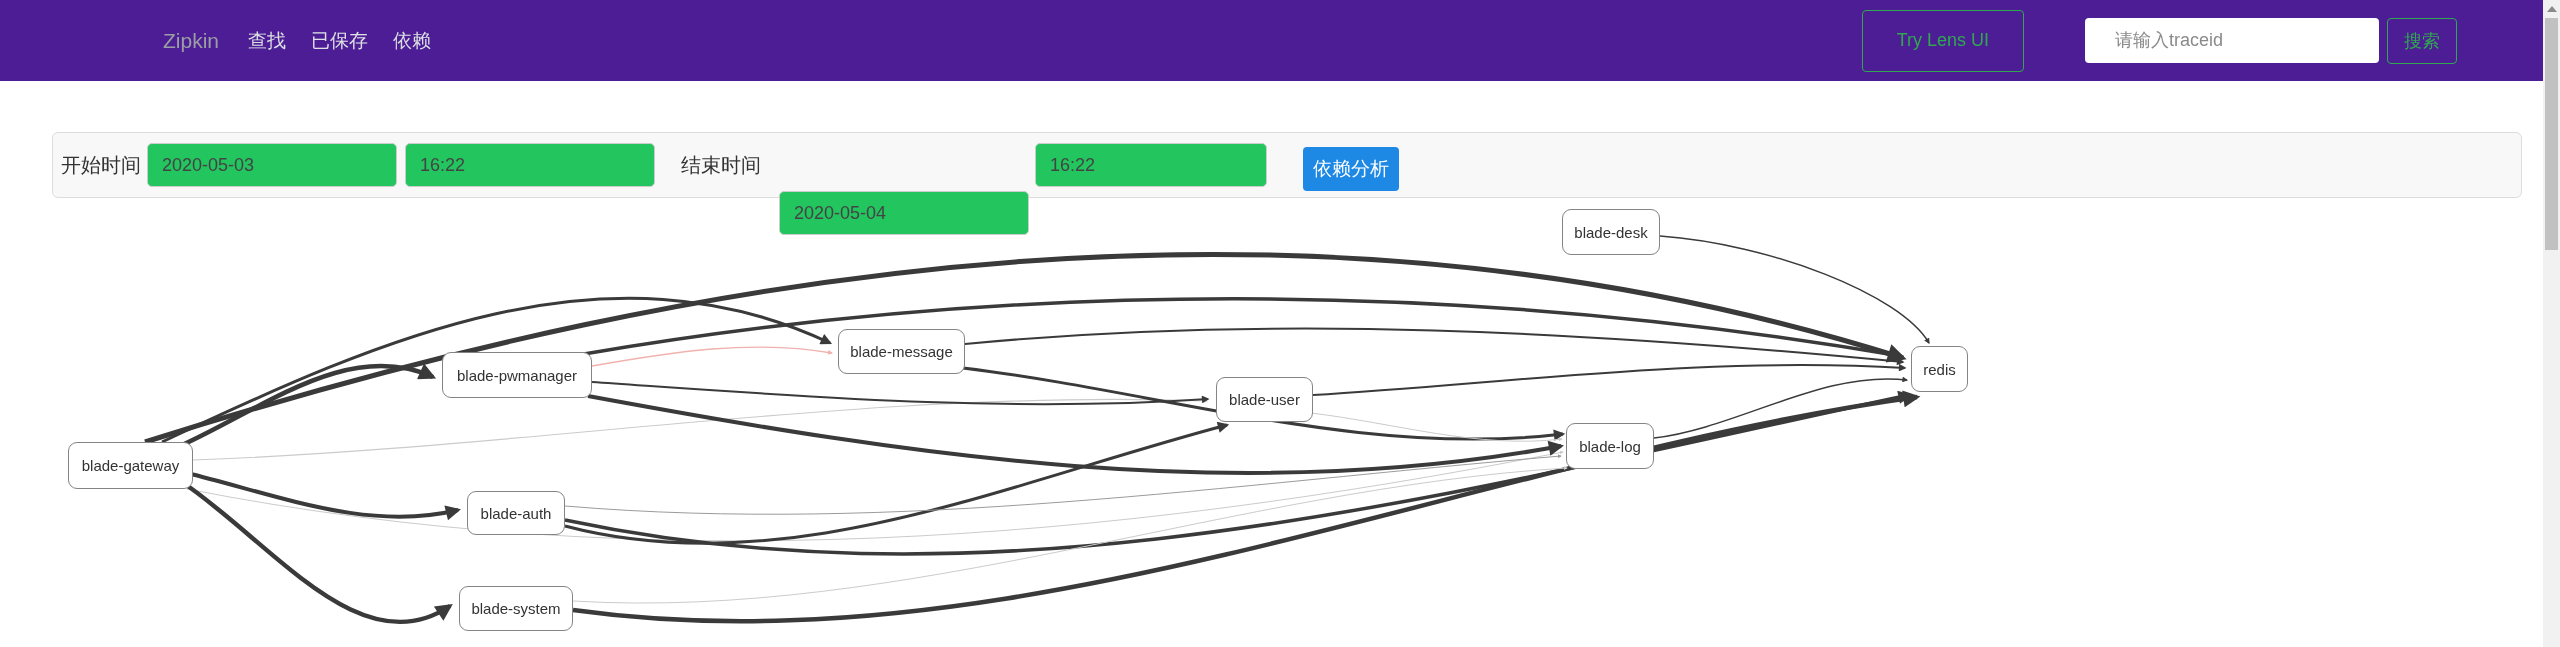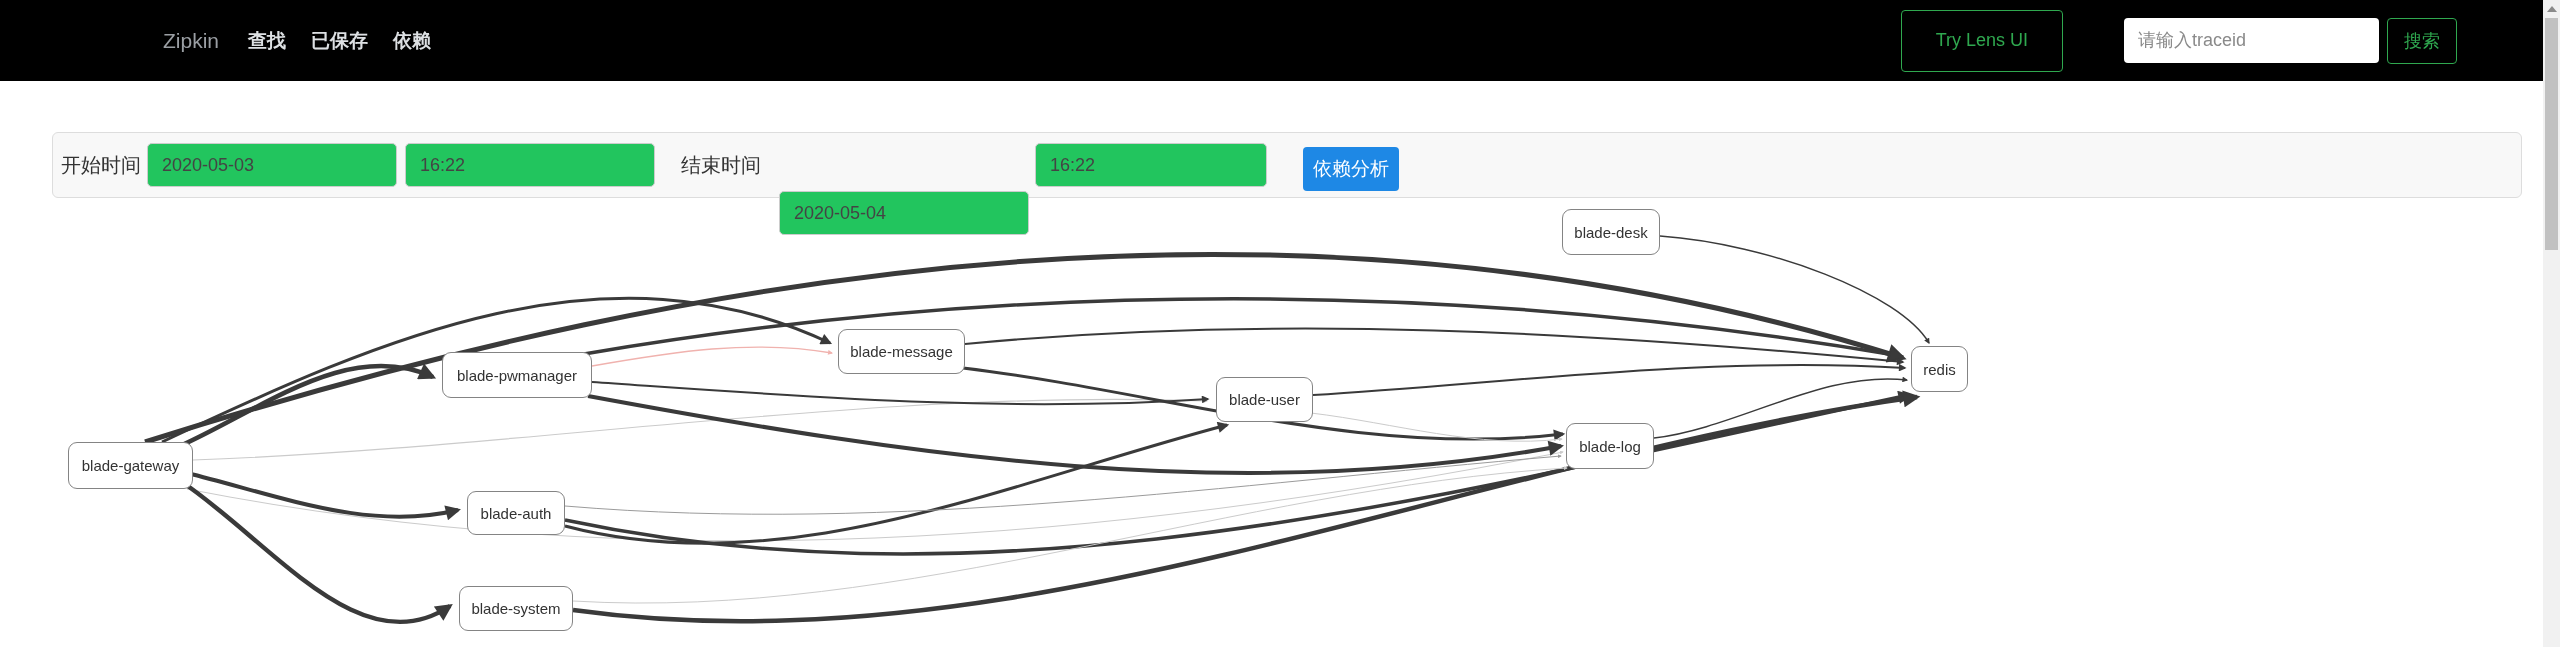--- a/index.html
+++ b/index.html
@@ -5,34 +5,34 @@
   * { box-sizing: border-box; }
   html,body { margin:0; padding:0; }
   body {
     width:2560px; height:647px; position:relative; overflow:hidden;
     background:#ffffff; font-family:"Liberation Sans", sans-serif;
   }
 
   
   .navbar {
     position:absolute; top:0; left:0; width:2543px; height:81px;
-    background:#000000; display:flex; align-items:center;
+    background:#4c1d95; display:flex; align-items:center;
   }
   .brand { margin-left:163px; color:#9a9ea3; font-size:21px; cursor:pointer; }
-  .nav-links { display:flex; margin-left:29px; gap:25px;font-weight:bold; }
+  .nav-links { display:flex; margin-left:29px; gap:25px; }
   .nav-link { color:#dde0e3; font-size:19px; cursor:pointer; }
   .nav-right { margin-left:auto; margin-right:86px; display:flex; align-items:center; }
   .btn-lens {
     background:transparent; border:1px solid #2fa84f; color:#2fa84f;
     font-size:18px; padding:0 34px; height:62px; border-radius:4px;
     font-family:"Liberation Sans", sans-serif; cursor:pointer;
   }
   .trace-input {
-    margin-left:61px; width:255px; height:45px; border:none; border-radius:4px;
-    background:#fff; font-size:18px; padding:0 14px; color:#333; outline:none;
+    margin-left:61px; width:294px; height:45px; border:none; border-radius:4px;
+    background:#fff; font-size:18px; padding:0 30px; color:#333; outline:none;
     font-family:"Liberation Sans", sans-serif;
   }
   .trace-input::placeholder { color:#8a8a8a; }
   .btn-search {
     margin-left:8px; background:transparent; border:1px solid #2fa84f; color:#2fa84f;
     font-size:18px; width:70px; height:46px; border-radius:4px;
     font-family:"Liberation Sans", sans-serif; cursor:pointer;
   }
 
   

